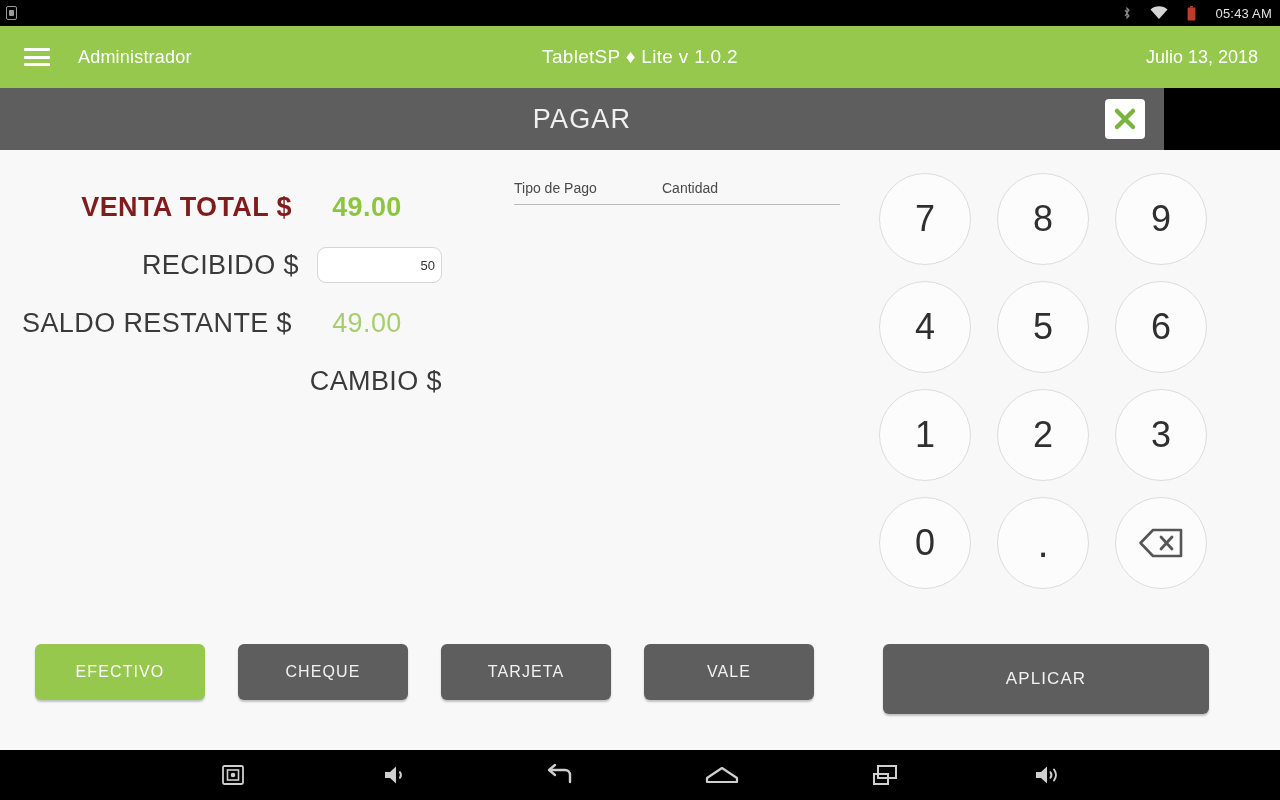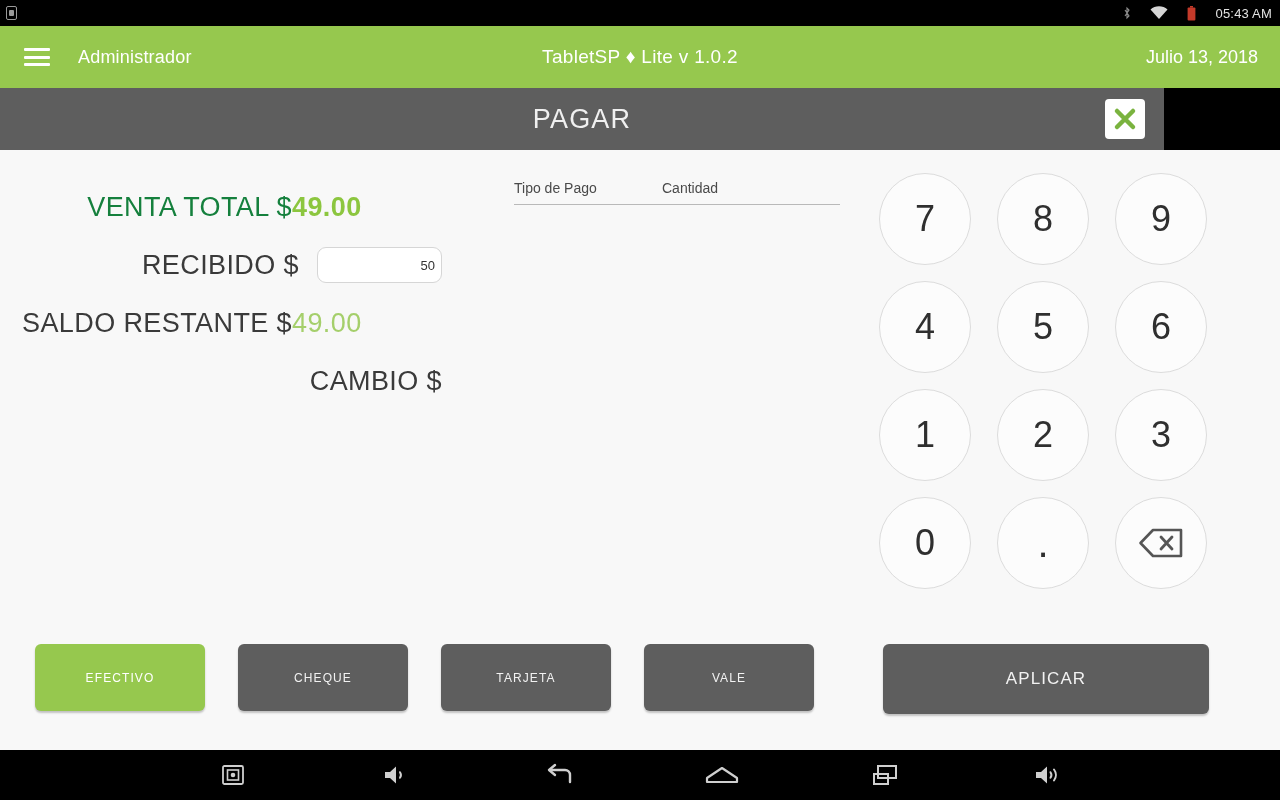--- a/index.html
+++ b/index.html
@@ -65,22 +65,22 @@
     background: #f8f8f8;
   }
 
   
   .totals { position: absolute; left: 0; top: 28px; width: 470px; }
   .trow {
     display: flex; align-items: center; justify-content: flex-end;
     height: 58px; padding-right: 28px;
   }
   .tlabel { font-size: 27px; color: #3a3a3a; letter-spacing: .4px; white-space: nowrap; }
-  .tvalue { width: 150px; text-align: left; font-size: 27px; letter-spacing: .4px; }
-  .trow.total .tlabel { color: #15803d; font-weight: normal; }
+  .tvalue { width: 150px; text-align: center; font-size: 27px; letter-spacing: .4px; }
+  .trow.total .tlabel { color: #7f1d1d; font-weight: bold; }
   .trow.total .tvalue { color: #8cc63f; font-weight: bold; }
   .trow.saldo .tvalue { color: #a5cf6b; }
   .trow.cambio .tvalue { color: #8cc63f; font-weight: bold; }
   .recibido-input {
     width: 125px; height: 36px; margin-left: 18px;
     background: #ffffff; border: 1px solid #d6d6d6; border-radius: 9px;
     font-family: "Liberation Sans", sans-serif;
     font-size: 13px; color: #333; text-align: right;
     padding: 0 6px;
   }
@@ -107,24 +107,24 @@
     display: flex; align-items: center; justify-content: center;
     font-size: 36px; color: #2f2f2f; cursor: pointer;
     justify-self: center; align-self: center;
     font-family: "Liberation Sans", sans-serif;
   }
   .key.dot { font-size: 40px; line-height: 0.2; }
 
   
   .actions { position: absolute; left: 0; top: 494px; width: 1280px; height: 90px; }
   .abtn {
-    position: absolute; top: 0; height: 67px; border-radius: 6px;
+    position: absolute; top: 0; height: 56px; border-radius: 6px;
     background: #5e5e5e; color: #f2f2f2;
     display: flex; align-items: center; justify-content: center;
-    font-size: 12px; letter-spacing: 1.1px; cursor: pointer;
+    font-size: 16px; letter-spacing: 1.1px; cursor: pointer;
     box-shadow: 0 2px 2px rgba(0,0,0,.22);
   }
   .abtn.active { background: #96c84e; color: #ffffff; }
   .abtn.b0 { left: 35px;   width: 170px; }
   .abtn.b1 { left: 238px;  width: 170px; }
   .abtn.b2 { left: 441px;  width: 170px; }
   .abtn.b3 { left: 644px;  width: 170px; }
   .abtn.apply { left: 883px; width: 326px; height: 70px; font-size: 17px; }
 
   

